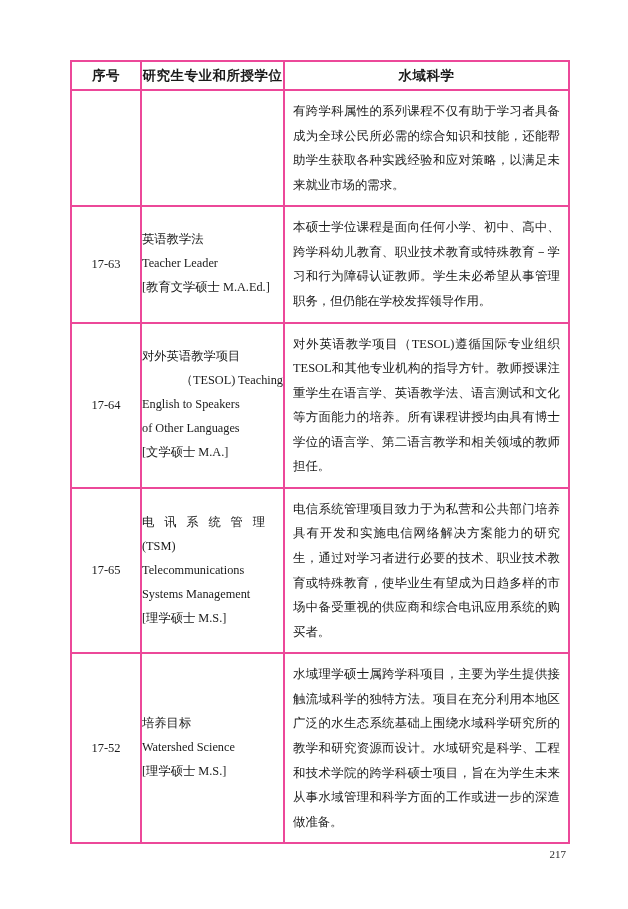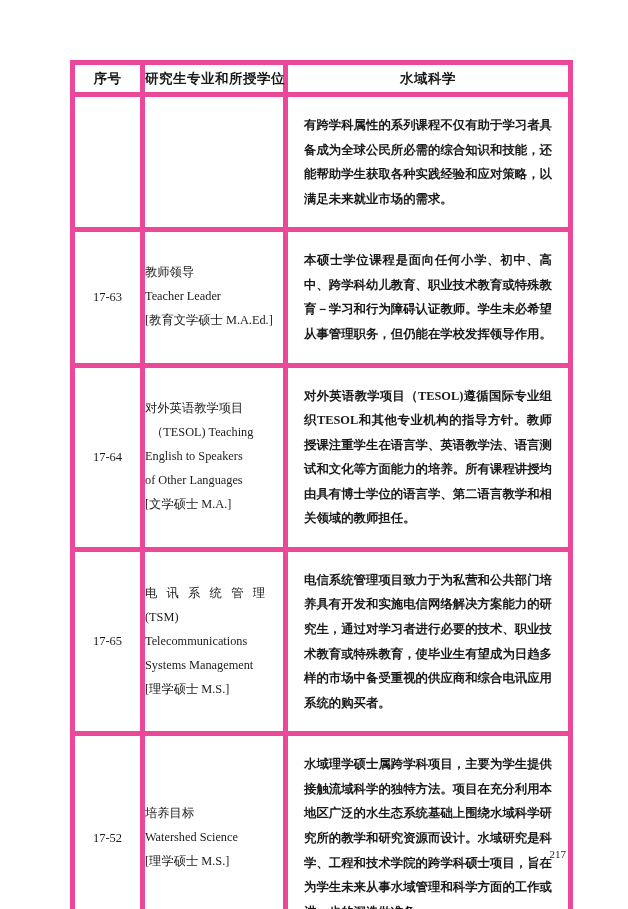--- a/index.html
+++ b/index.html
@@ -27,21 +27,21 @@
     position: absolute;
     left: 70px;
     top: 60px;
     width: 498px;
     border-collapse: collapse;
     table-layout: fixed;
   }
 
   table.grad-table td,
   table.grad-table th {
-    border: 5px solid #ec4899;
+    border: 2px solid #ec4899;
     vertical-align: middle;
     padding: 0;
   }
 
   col.c-no     { width: 70px; }
   col.c-prog   { width: 143px; }
   col.c-goal   { width: 285px; }
 
   
   .hdr-cell {
@@ -72,34 +72,34 @@
     display: block;
     white-space: nowrap;
   }
   .prog-cell .ln.justify {
     display: flex;
     justify-content: space-between;
     padding-right: 18px;
   }
   .prog-cell .ln.indent {
     padding-left: 6px;
+    text-align: right;
   }
 
   
   .goal-cell {
     padding: 4px 5px 4px 6px;
     font-size: 12.4px;
     line-height: 1.98;
     text-align: justify;
     text-justify: inter-character;
     text-align-last: left;
   }
   .goal-cell p {
-    margin: 16px;
-    font-weight: bold;
+    margin: 8px;
   }
 
   .empty-cell { }
 
   .page-number {
     position: absolute;
     right: 62px;
     top: 848px;
     font-size: 11px;
     font-family: "Liberation Serif", "DejaVu Serif", serif;
@@ -130,21 +130,21 @@
         <td class="no-cell empty-cell"></td>
         <td class="prog-cell empty-cell"></td>
         <td class="goal-cell">
           <p>有跨学科属性的系列课程不仅有助于学习者具备成为全球公民所必需的综合知识和技能，还能帮助学生获取各种实践经验和应对策略，以满足未来就业市场的需求。</p>
         </td>
       </tr>
 
       <tr>
         <td class="no-cell">17-63</td>
         <td class="prog-cell">
-          <span class="ln">教师领导</span>
+          <span class="ln">英语教学法</span>
           <span class="ln">Teacher Leader</span>
           <span class="ln">[教育文学硕士  M.A.Ed.]</span>
         </td>
         <td class="goal-cell">
           <p>本硕士学位课程是面向任何小学、初中、高中、跨学科幼儿教育、职业技术教育或特殊教育－学习和行为障碍认证教师。学生未必希望从事管理职务，但仍能在学校发挥领导作用。</p>
         </td>
       </tr>
 
       <tr>
         <td class="no-cell">17-64</td>

